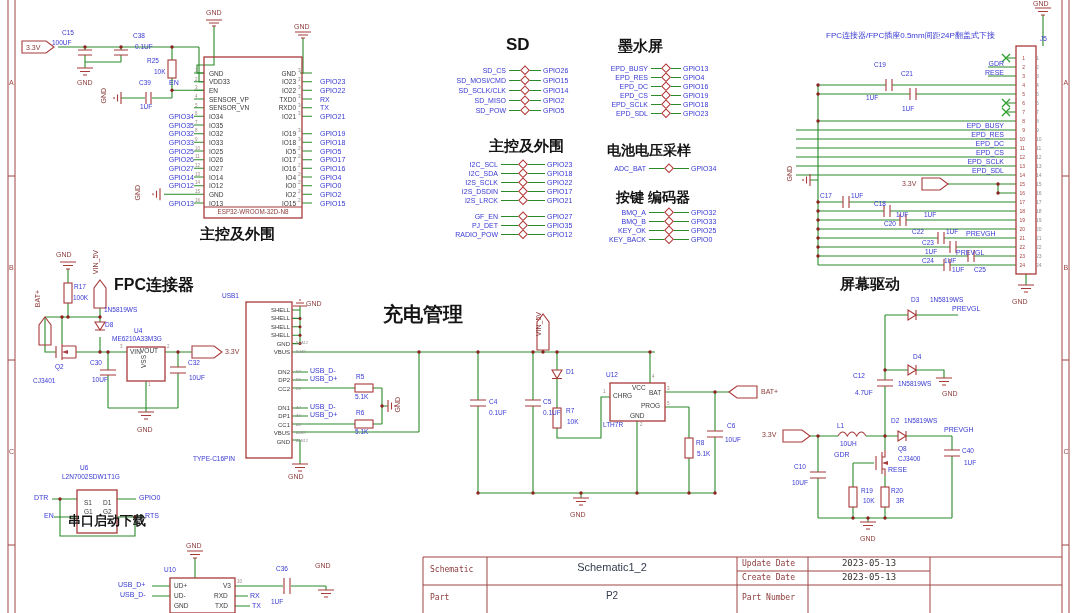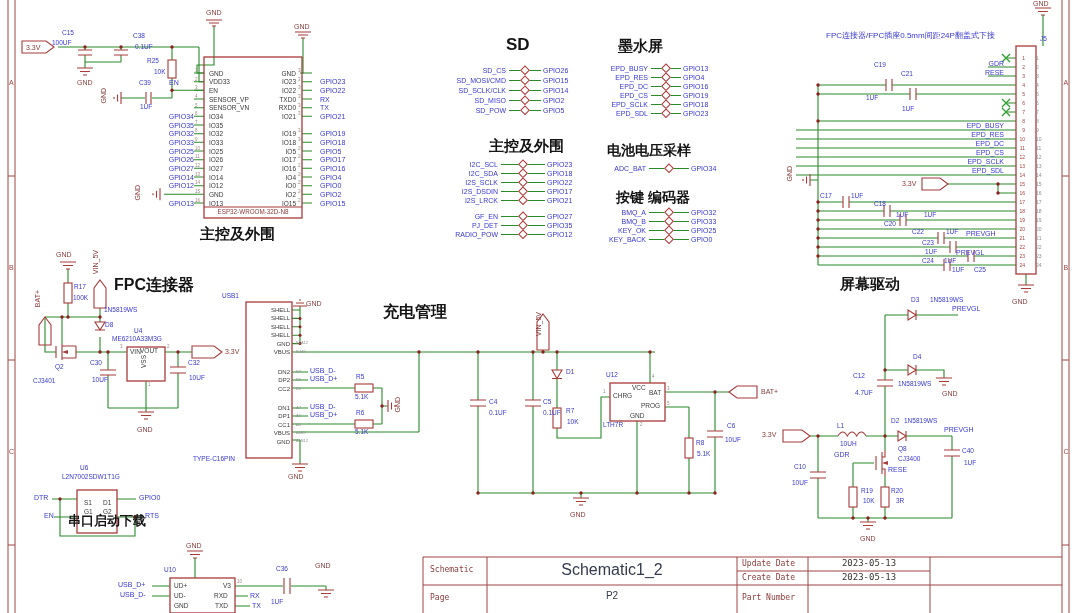--- a/index.html
+++ b/index.html
@@ -869,21 +869,21 @@
     <span class="pnum">A1B12</span>
     <span class="pnet"></span>
   </div>
     </div>
 <span class="t refv" style="left:356px;top:374px;">R5</span>
 <span class="t refv" style="left:355px;top:394px;">5.1K</span>
 <span class="t refv" style="left:356px;top:410px;">R6</span>
 <span class="t refv" style="left:355px;top:429px;">5.1K</span>
 <span class="t pw vtext" style="left:394px;top:397px;">GND</span>
 <span class="t pw" style="left:288px;top:473px;">GND</span>
-<span class="t sect" style="left:383px;top:304px;font-size:16px;">充电管理</span>
+<span class="t sect" style="left:383px;top:304px;font-size:20px;">充电管理</span>
 <span class="t pw vtext" style="left:535px;top:312px;">VIN_5V</span>
 <span class="t refv" style="left:566px;top:369px;">D1</span>
 <span class="t refv" style="left:566px;top:408px;">R7</span>
 <span class="t refv" style="left:567px;top:419px;">10K</span>
 <span class="t refv" style="left:489px;top:399px;">C4</span>
 <span class="t refv" style="left:489px;top:410px;">0.1UF</span>
 <span class="t refv" style="left:543px;top:399px;">C5</span>
 <span class="t refv" style="left:543px;top:410px;">0.1UF</span>
 <span class="t refv" style="left:606px;top:372px;">U12</span>
 <span class="t refv" style="left:603px;top:422px;">LTH7R</span>
@@ -962,23 +962,23 @@
 <span class="t pw" style="left:315px;top:562px;">GND</span>
 
 <span class="t frameL" style="left:9px;top:79px;">A</span>
 <span class="t frameL" style="left:9px;top:264px;">B</span>
 <span class="t frameL" style="left:9px;top:448px;">C</span>
 <span class="t frameL" style="left:1063.5px;top:79px;">A</span>
 <span class="t frameL" style="left:1063.5px;top:264px;">B</span>
 <span class="t frameL" style="left:1063.5px;top:448px;">C</span>
 
 <span class="t tbl" style="left:430px;top:566px;">Schematic</span>
-<div class="t" style="left:487px;top:562px;width:250px;text-align:center;color:#333a4d;font-size:16px;">Schematic1_2</div>
+<div class="t" style="left:487px;top:562px;width:250px;text-align:center;color:#333a4d;font-size:11px;">Schematic1_2</div>
 <span class="t tbl" style="left:742px;top:560px;">Update Date</span>
 <div class="t tbv" style="left:808px;top:559px;width:122px;text-align:center;">2023-05-13</div>
 <span class="t tbl" style="left:742px;top:574px;">Create Date</span>
 <div class="t tbv" style="left:808px;top:573px;width:122px;text-align:center;">2023-05-13</div>
-<span class="t tbl" style="left:430px;top:594px;">Page</span>
+<span class="t tbl" style="left:430px;top:594px;">Part</span>
 <div class="t" style="left:487px;top:591px;width:250px;text-align:center;color:#333a4d;font-size:10px;">P2</div>
 <span class="t tbl" style="left:742px;top:594px;">Part Number</span>
 <div class="t tbv" style="left:808px;top:593px;width:122px;text-align:center;"></div>
 
 </div>
 
 </body></html>

